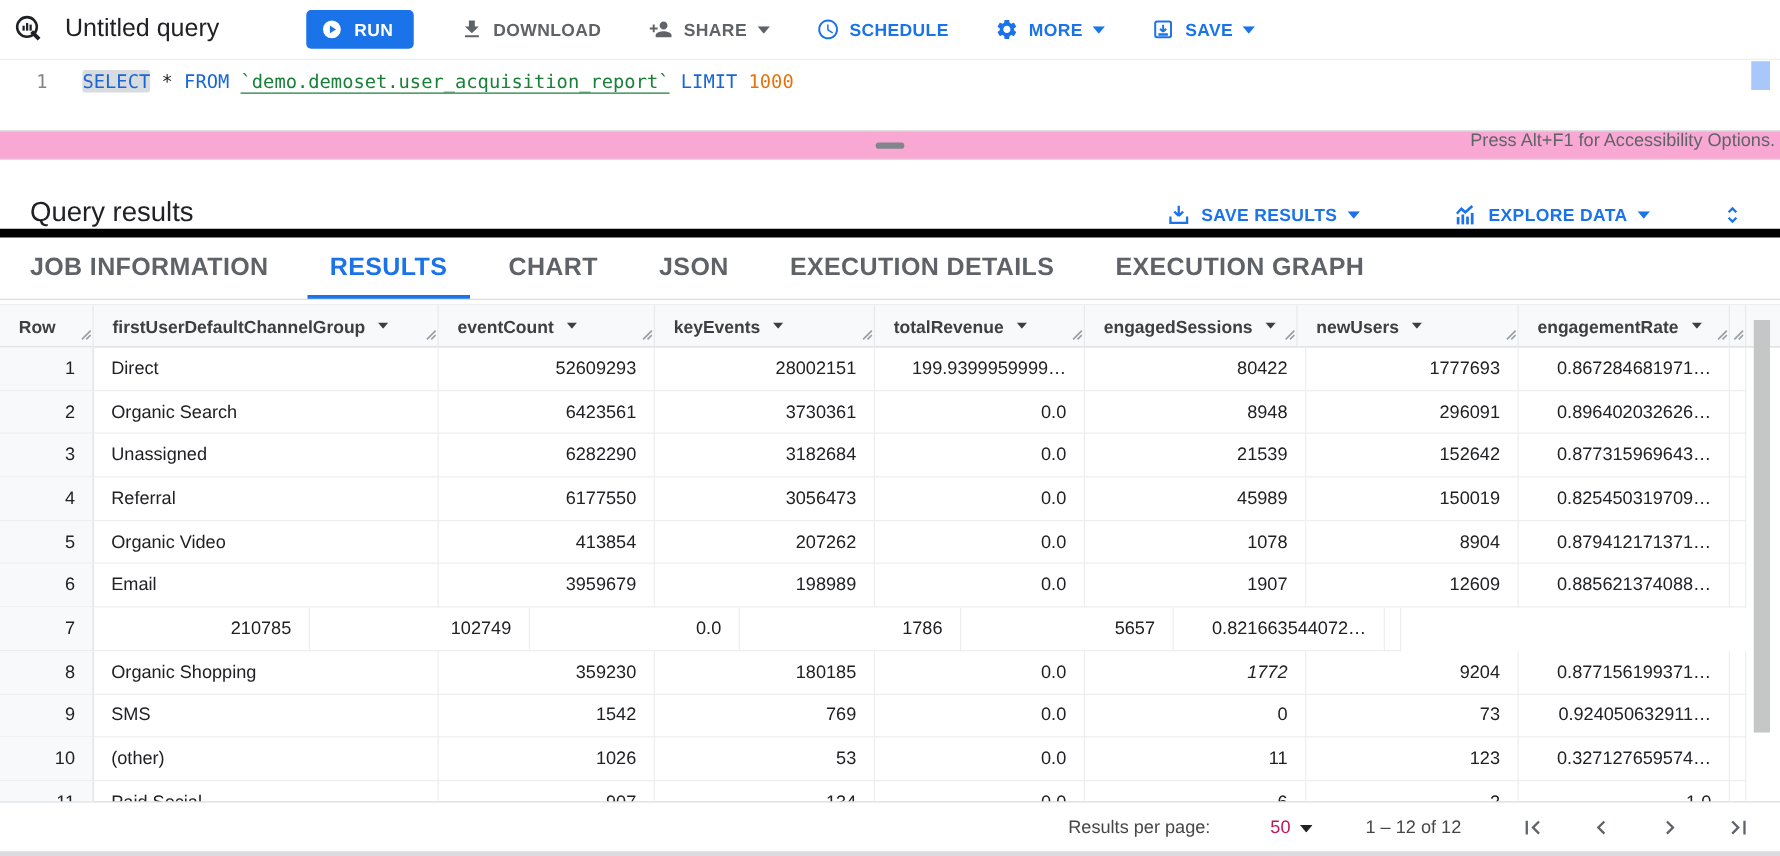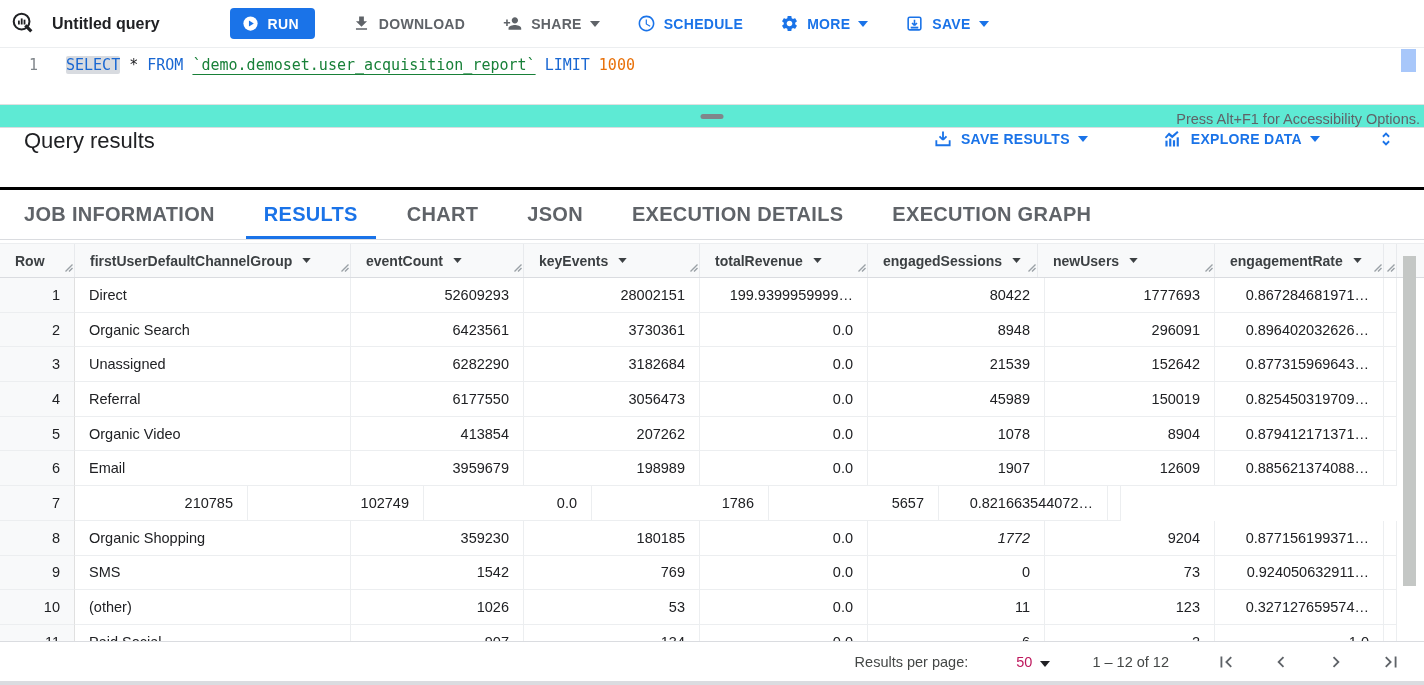--- a/index.html
+++ b/index.html
@@ -3,21 +3,21 @@
 <meta charset="utf-8">
 <style>
   * { box-sizing: border-box; margin: 0; padding: 0; }
   html,body { width:1424px; height:685px; overflow:hidden; background:#fff;
     font-family:"Liberation Sans", sans-serif; color:#202124; }
 
   
   .toolbar{ display:flex; align-items:center; height:48px; padding-left:10px;
     border-bottom:1px solid #eceef0; background:#fff; }
   .bq-icon{ width:27px; height:27px; margin-right:15px; flex:none; }
-  .query-title{ font-size:16px; color:#202124; margin-right:70px; white-space:nowrap;font-weight:bold; }
+  .query-title{ font-size:20px; color:#202124; margin-right:70px; white-space:nowrap; }
   .tb-btn{ display:inline-flex; align-items:center; gap:8px; border:none; background:none;
     font-family:inherit; font-size:14px; font-weight:bold; letter-spacing:.3px; cursor:pointer;
     color:#5f6368; white-space:nowrap; }
   .tb-btn.blue{ color:#1a73e8; }
   .tb-btn.primary{ background:#1a73e8; color:#fff; border-radius:4px; height:31px;
     padding:0 16px 0 11px; }
   .tb-btn svg{ flex:none; }
   .tb-gap{ width:37px; flex:none; }
 
   
@@ -26,29 +26,29 @@
     font-size:15px; background:#fff; }
   .gutter{ width:48px; padding:8px 10px 0 0; text-align:right; color:#80868b; flex:none; }
   .code{ padding:8px 0 0 18px; white-space:pre; }
   .tok-keyword{ color:#1967d2; }
   .tok-hl{ background:#d8dbe0; border-radius:2px; }
   .tok-tableref{ color:#188038; text-decoration:underline; text-underline-offset:4px; cursor:pointer; }
   .tok-number{ color:#e8710a; }
   .editor-thumb{ position:absolute; right:8px; top:1px; width:15px; height:23px; background:#a8c7fa; }
 
   
-  .splitter{ position:relative; height:23px; background:#5eead4; border-bottom:1px solid #dadce0;
-    display:flex; align-items:flex-end; justify-content:flex-end; padding-right:4px; }
+  .splitter{ position:relative; height:23px; background:#f9a8d4; border-bottom:1px solid #dadce0;
+    display:flex; align-items:flex-start; justify-content:flex-end; padding-right:4px; }
   .splitter-handle{ position:absolute; left:50%; top:9px; transform:translateX(-50%);
     width:23px; height:5px; border-radius:3px; background:#80868b; cursor:row-resize; }
   .a11y-hint{ font-size:14.5px; color:#5f6368; }
 
   
-  .results-header{ height:62px; display:flex; align-items:flex-start;
-    padding:0 28px 0 24px; border-bottom:3px solid #000000; }
+  .results-header{ height:62px; display:flex; align-items:flex-end;
+    padding:0 28px 0 24px; border-bottom:7px solid #000000; }
   .results-title{ font-size:22px; color:#202124; }
   .rh-actions{ margin-left:auto; display:flex; align-items:center; gap:74px; }
   .unfold-btn{ border:none; background:none; cursor:pointer; margin-left:-18px; display:flex; }
 
   
   .tabs{ height:50px; display:flex; align-items:stretch; padding-left:6px;
     border-bottom:1px solid #dadce0; }
   .tab{ position:relative; display:flex; align-items:center; padding:0 18px; margin-right:13px;
     font-size:20px; font-weight:bold; letter-spacing:.3px; color:#5f6368; cursor:pointer;
     white-space:nowrap; }

